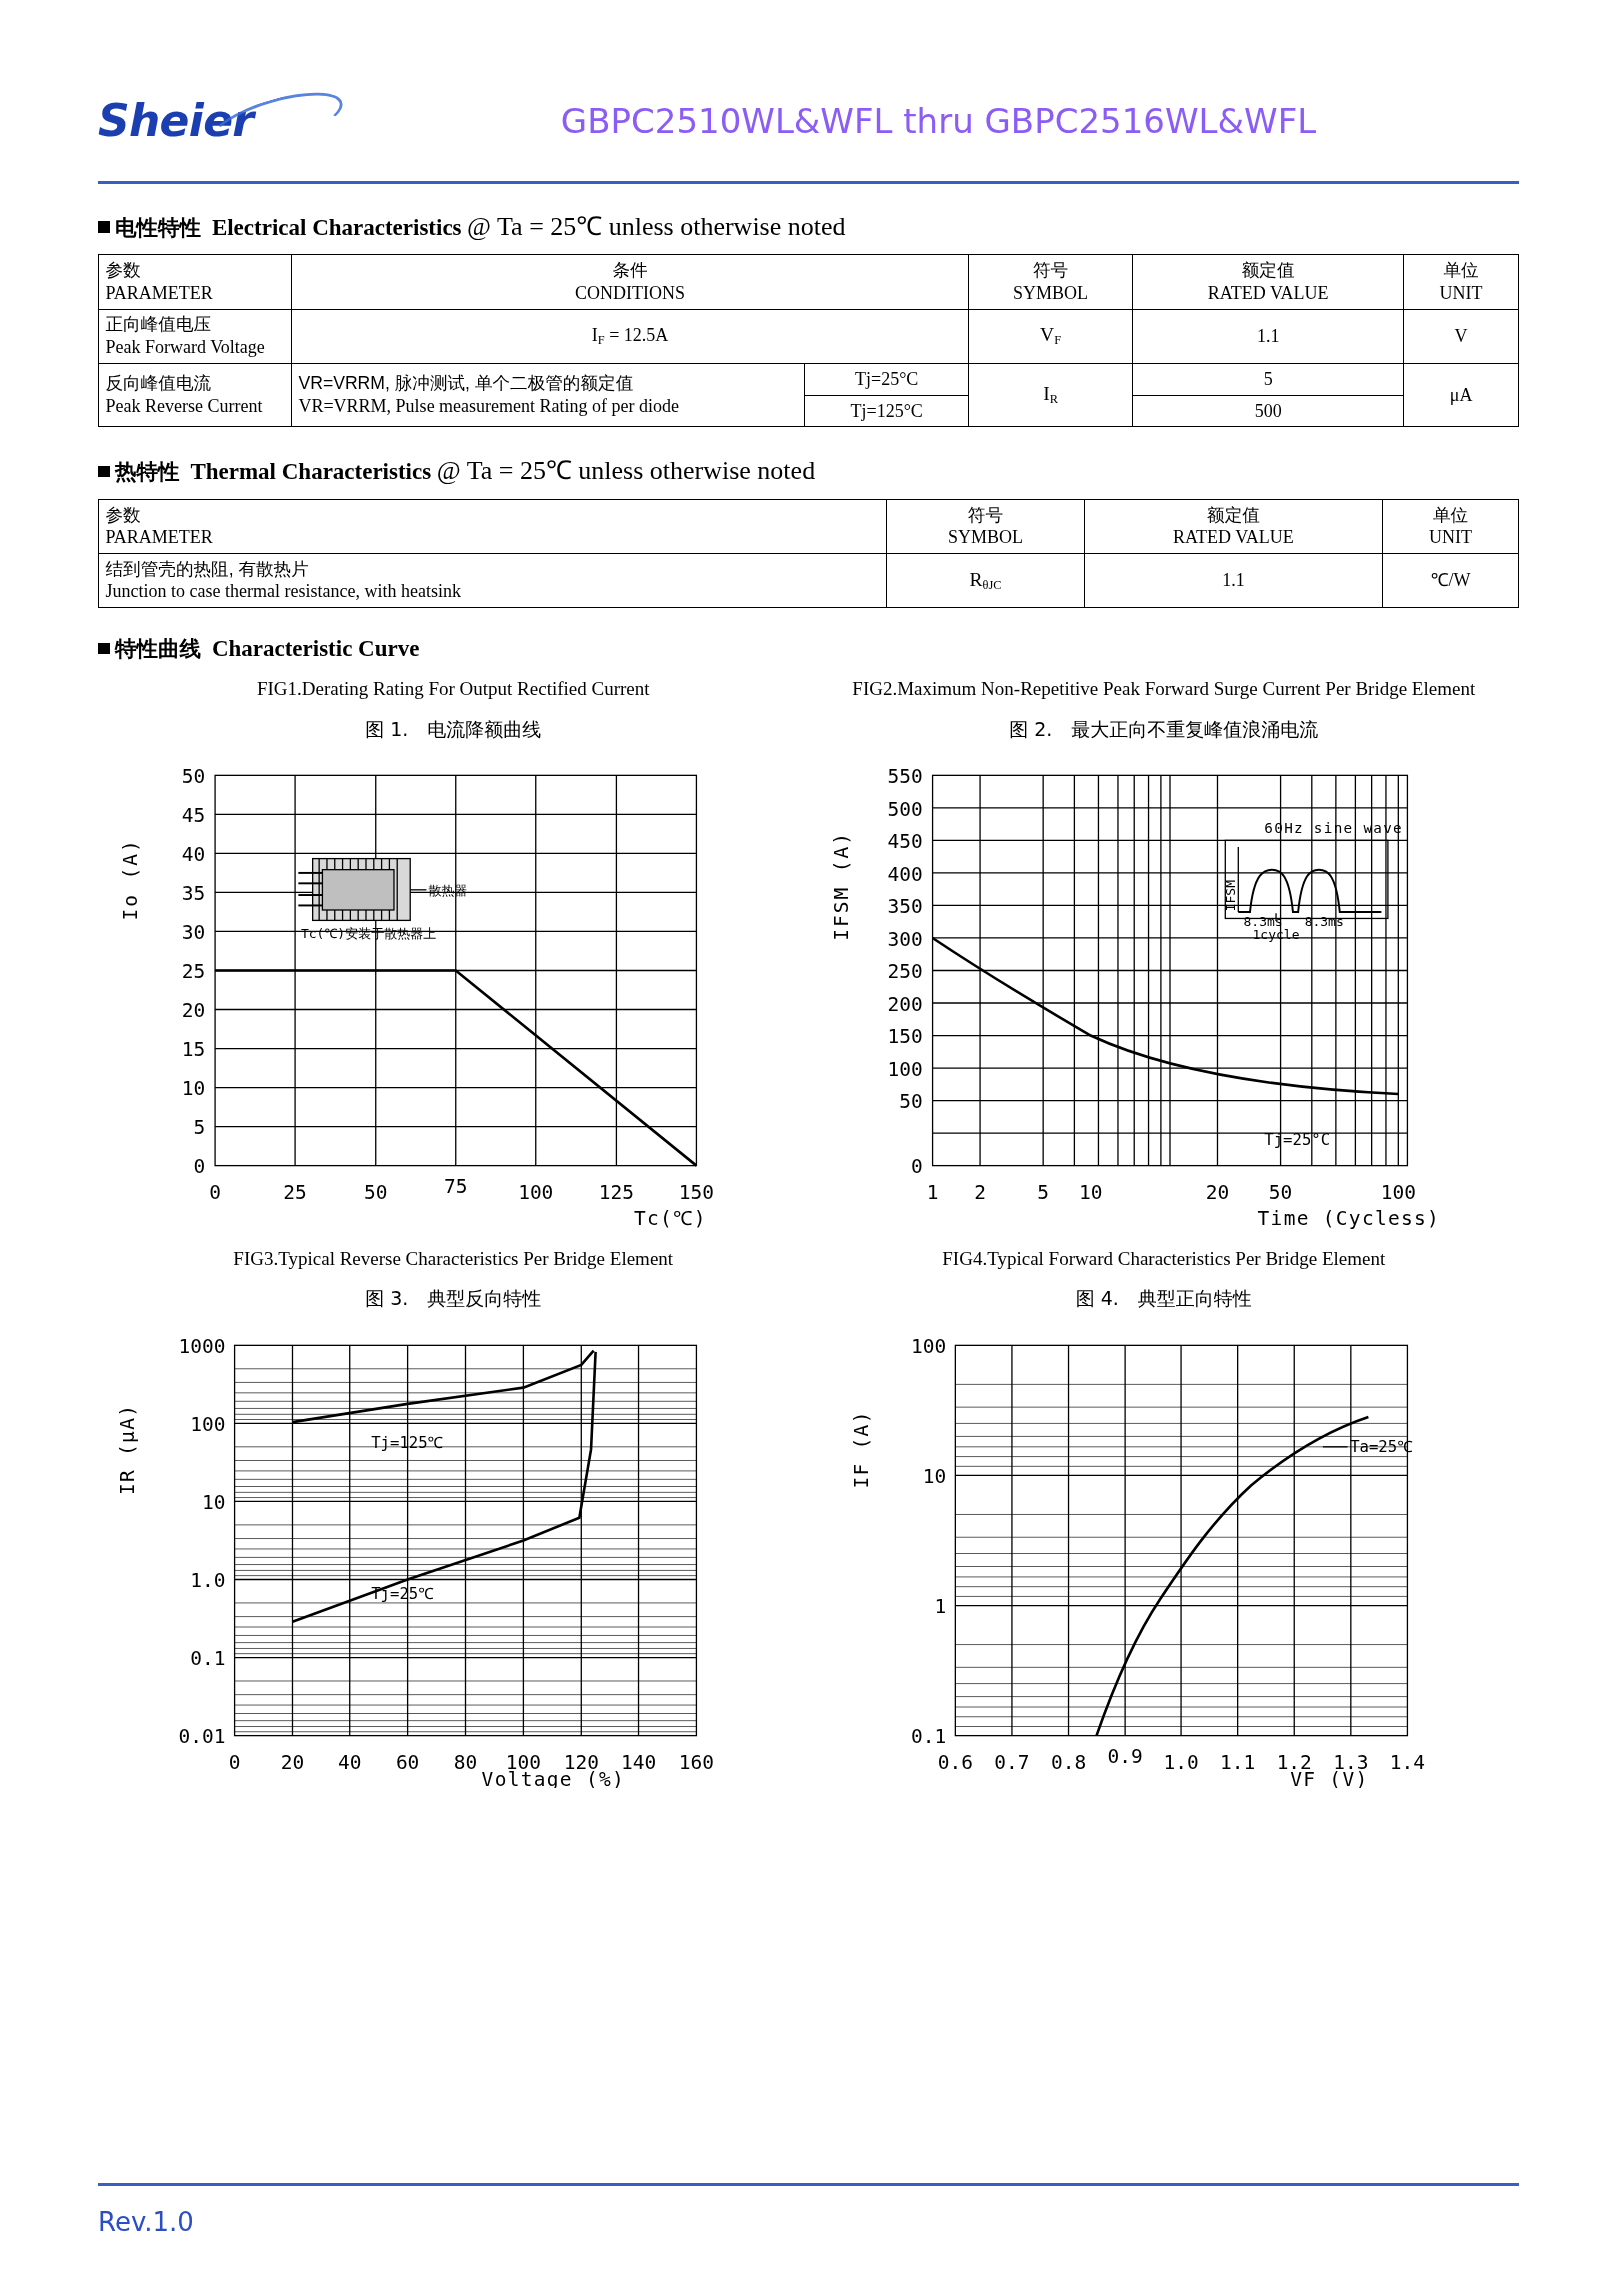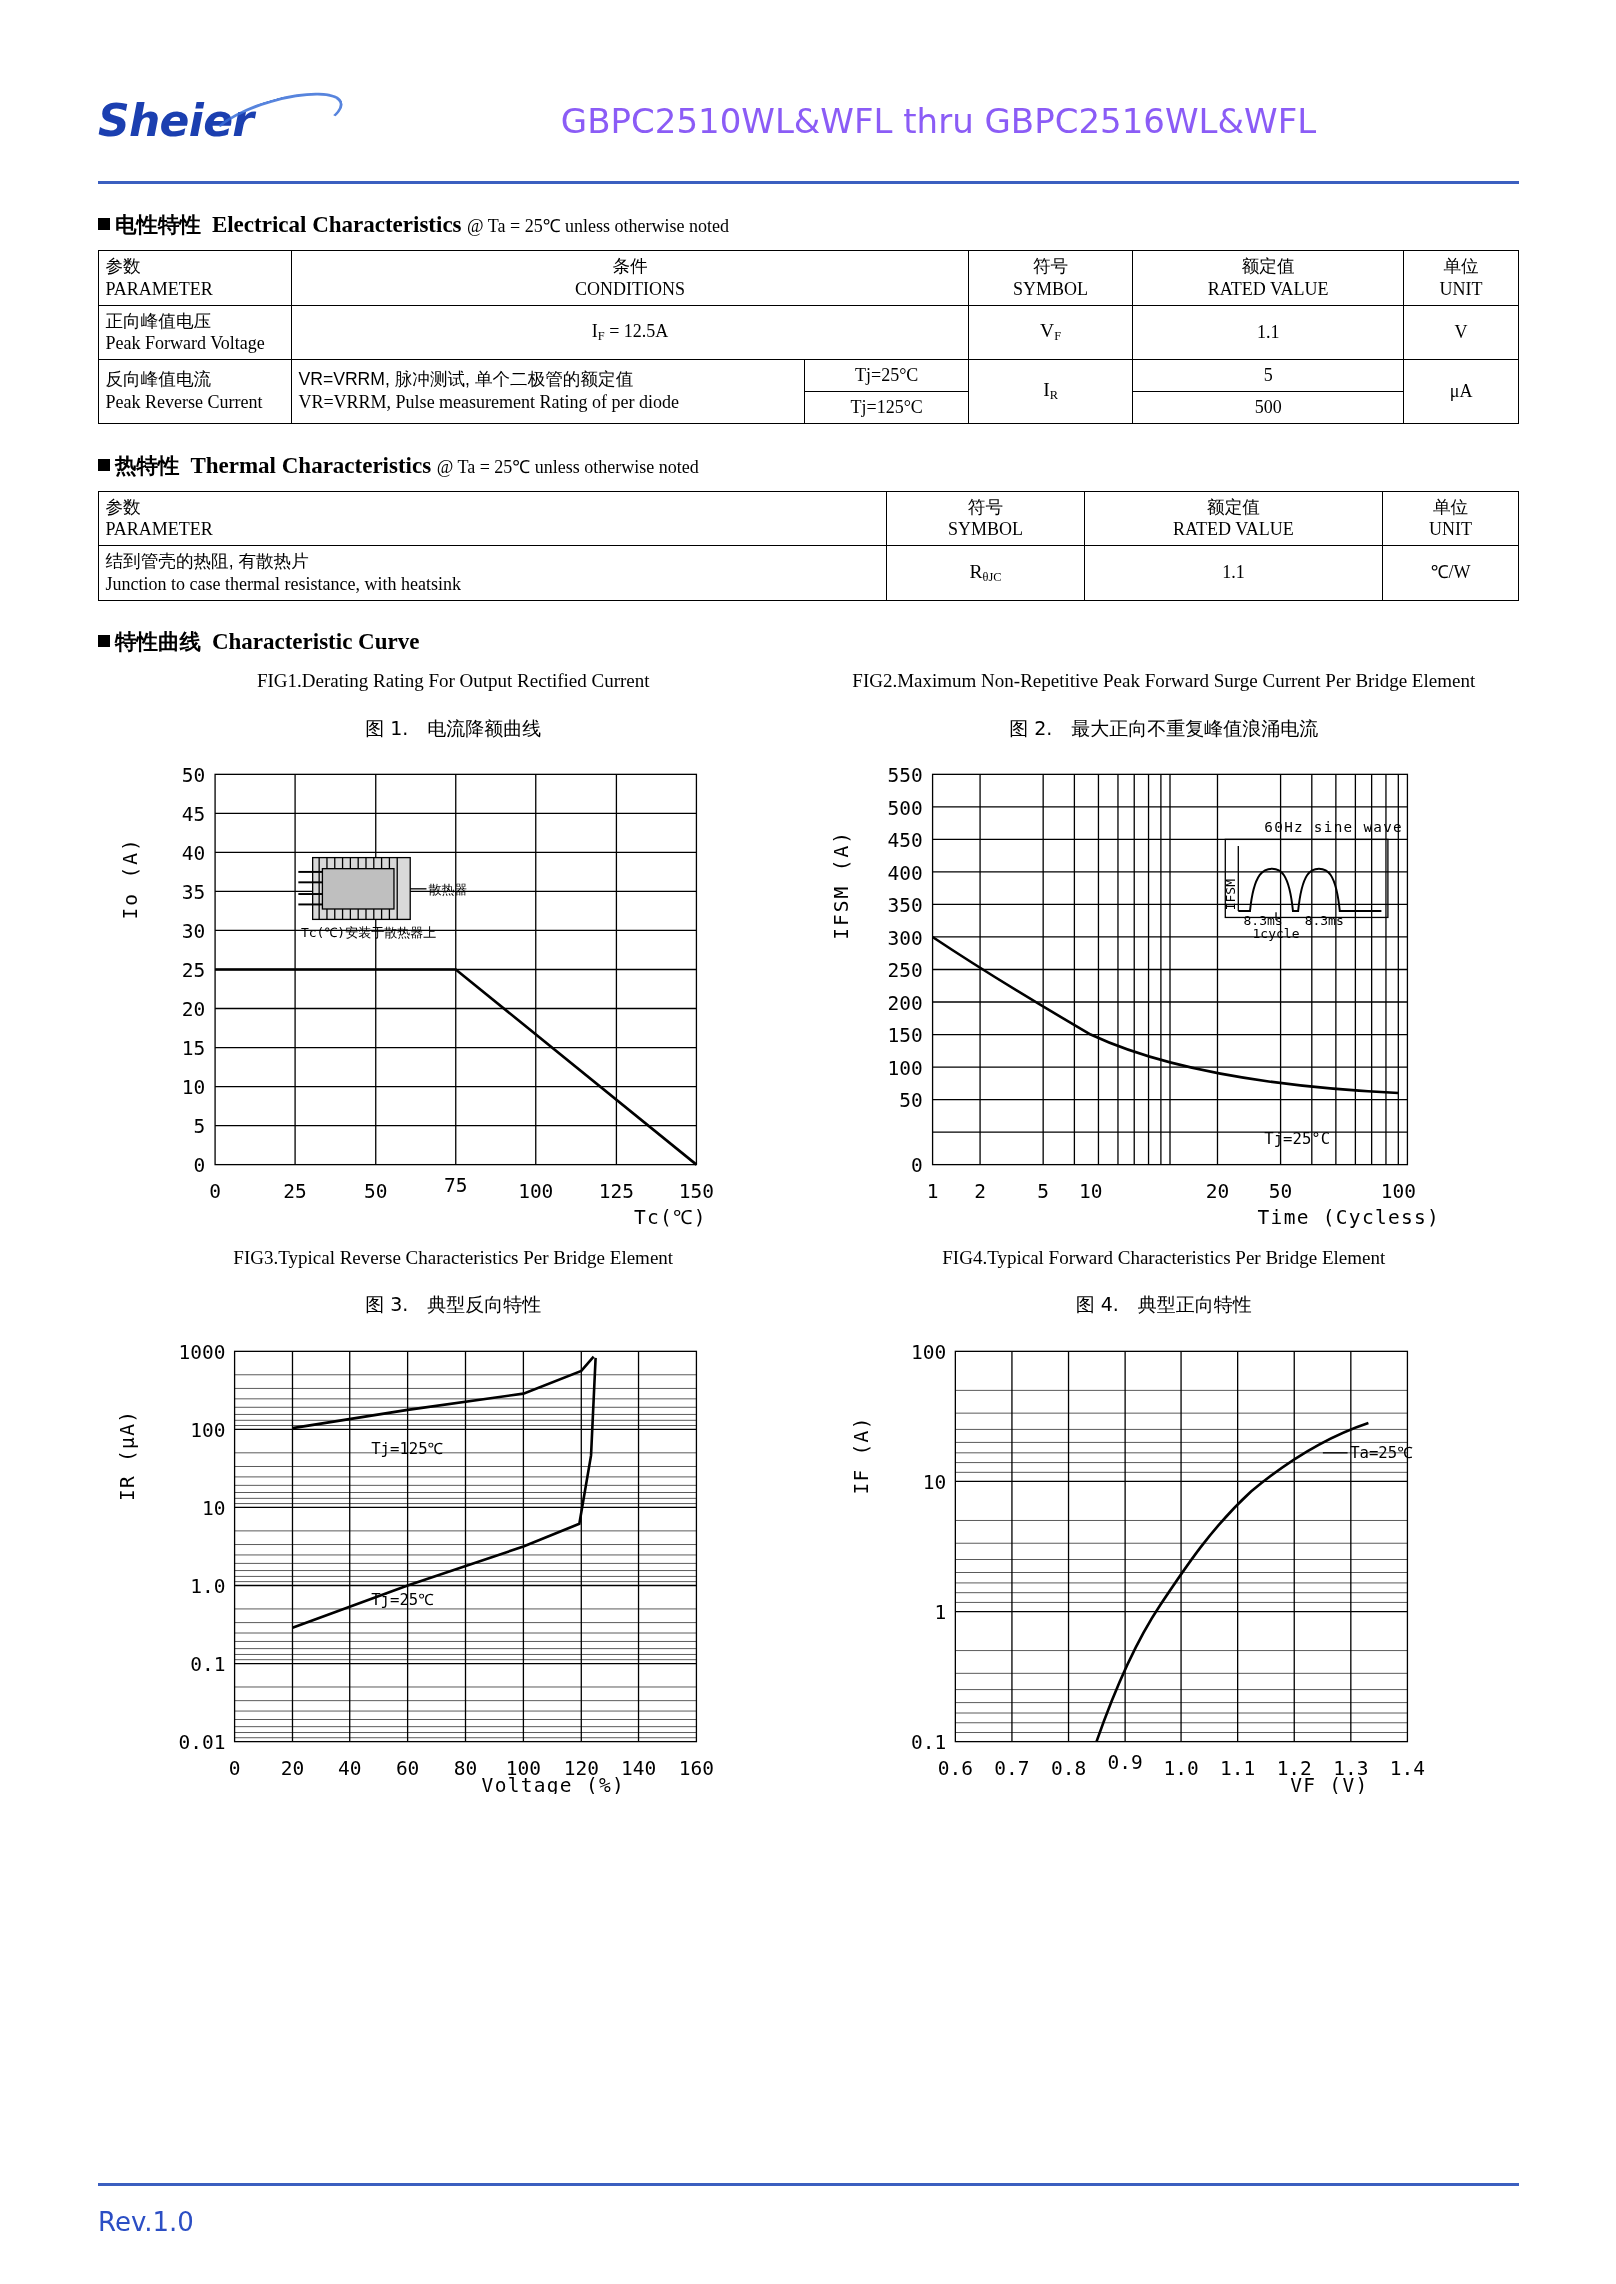--- a/index.html
+++ b/index.html
@@ -95,21 +95,21 @@
   .cn-bold {
     font-family: "DejaVu Sans", sans-serif;
     font-weight: bold;
     font-size: 21.5px;
   }
   .en-bold {
     font-weight: bold;
     font-size: 23px;
   }
   .sec-note {
-    font-size: 18px;
+    font-size: 26px;
   }
 
   
   table.dt {
     border-collapse: collapse;
     width: 100%;
     margin-top: 10.4px;
     table-layout: fixed;
   }
   table.dt td {
@@ -141,21 +141,21 @@
   }
   .fig-cap {
     text-align: center;
     font-size: 19px;
     line-height: 1.45;
   }
   .fig-cap-cn {
     text-align: center;
     font-size: 19px;
     font-family: "DejaVu Sans", sans-serif;
-    margin-top: 21px;
+    margin-top: 14px;
   }
   .plot-wrap {
     position: relative;
     margin-top: 6.5px;
   }
   svg text {
     font-family: "DejaVu Sans Mono", monospace;
     fill: #000;
   }
 

